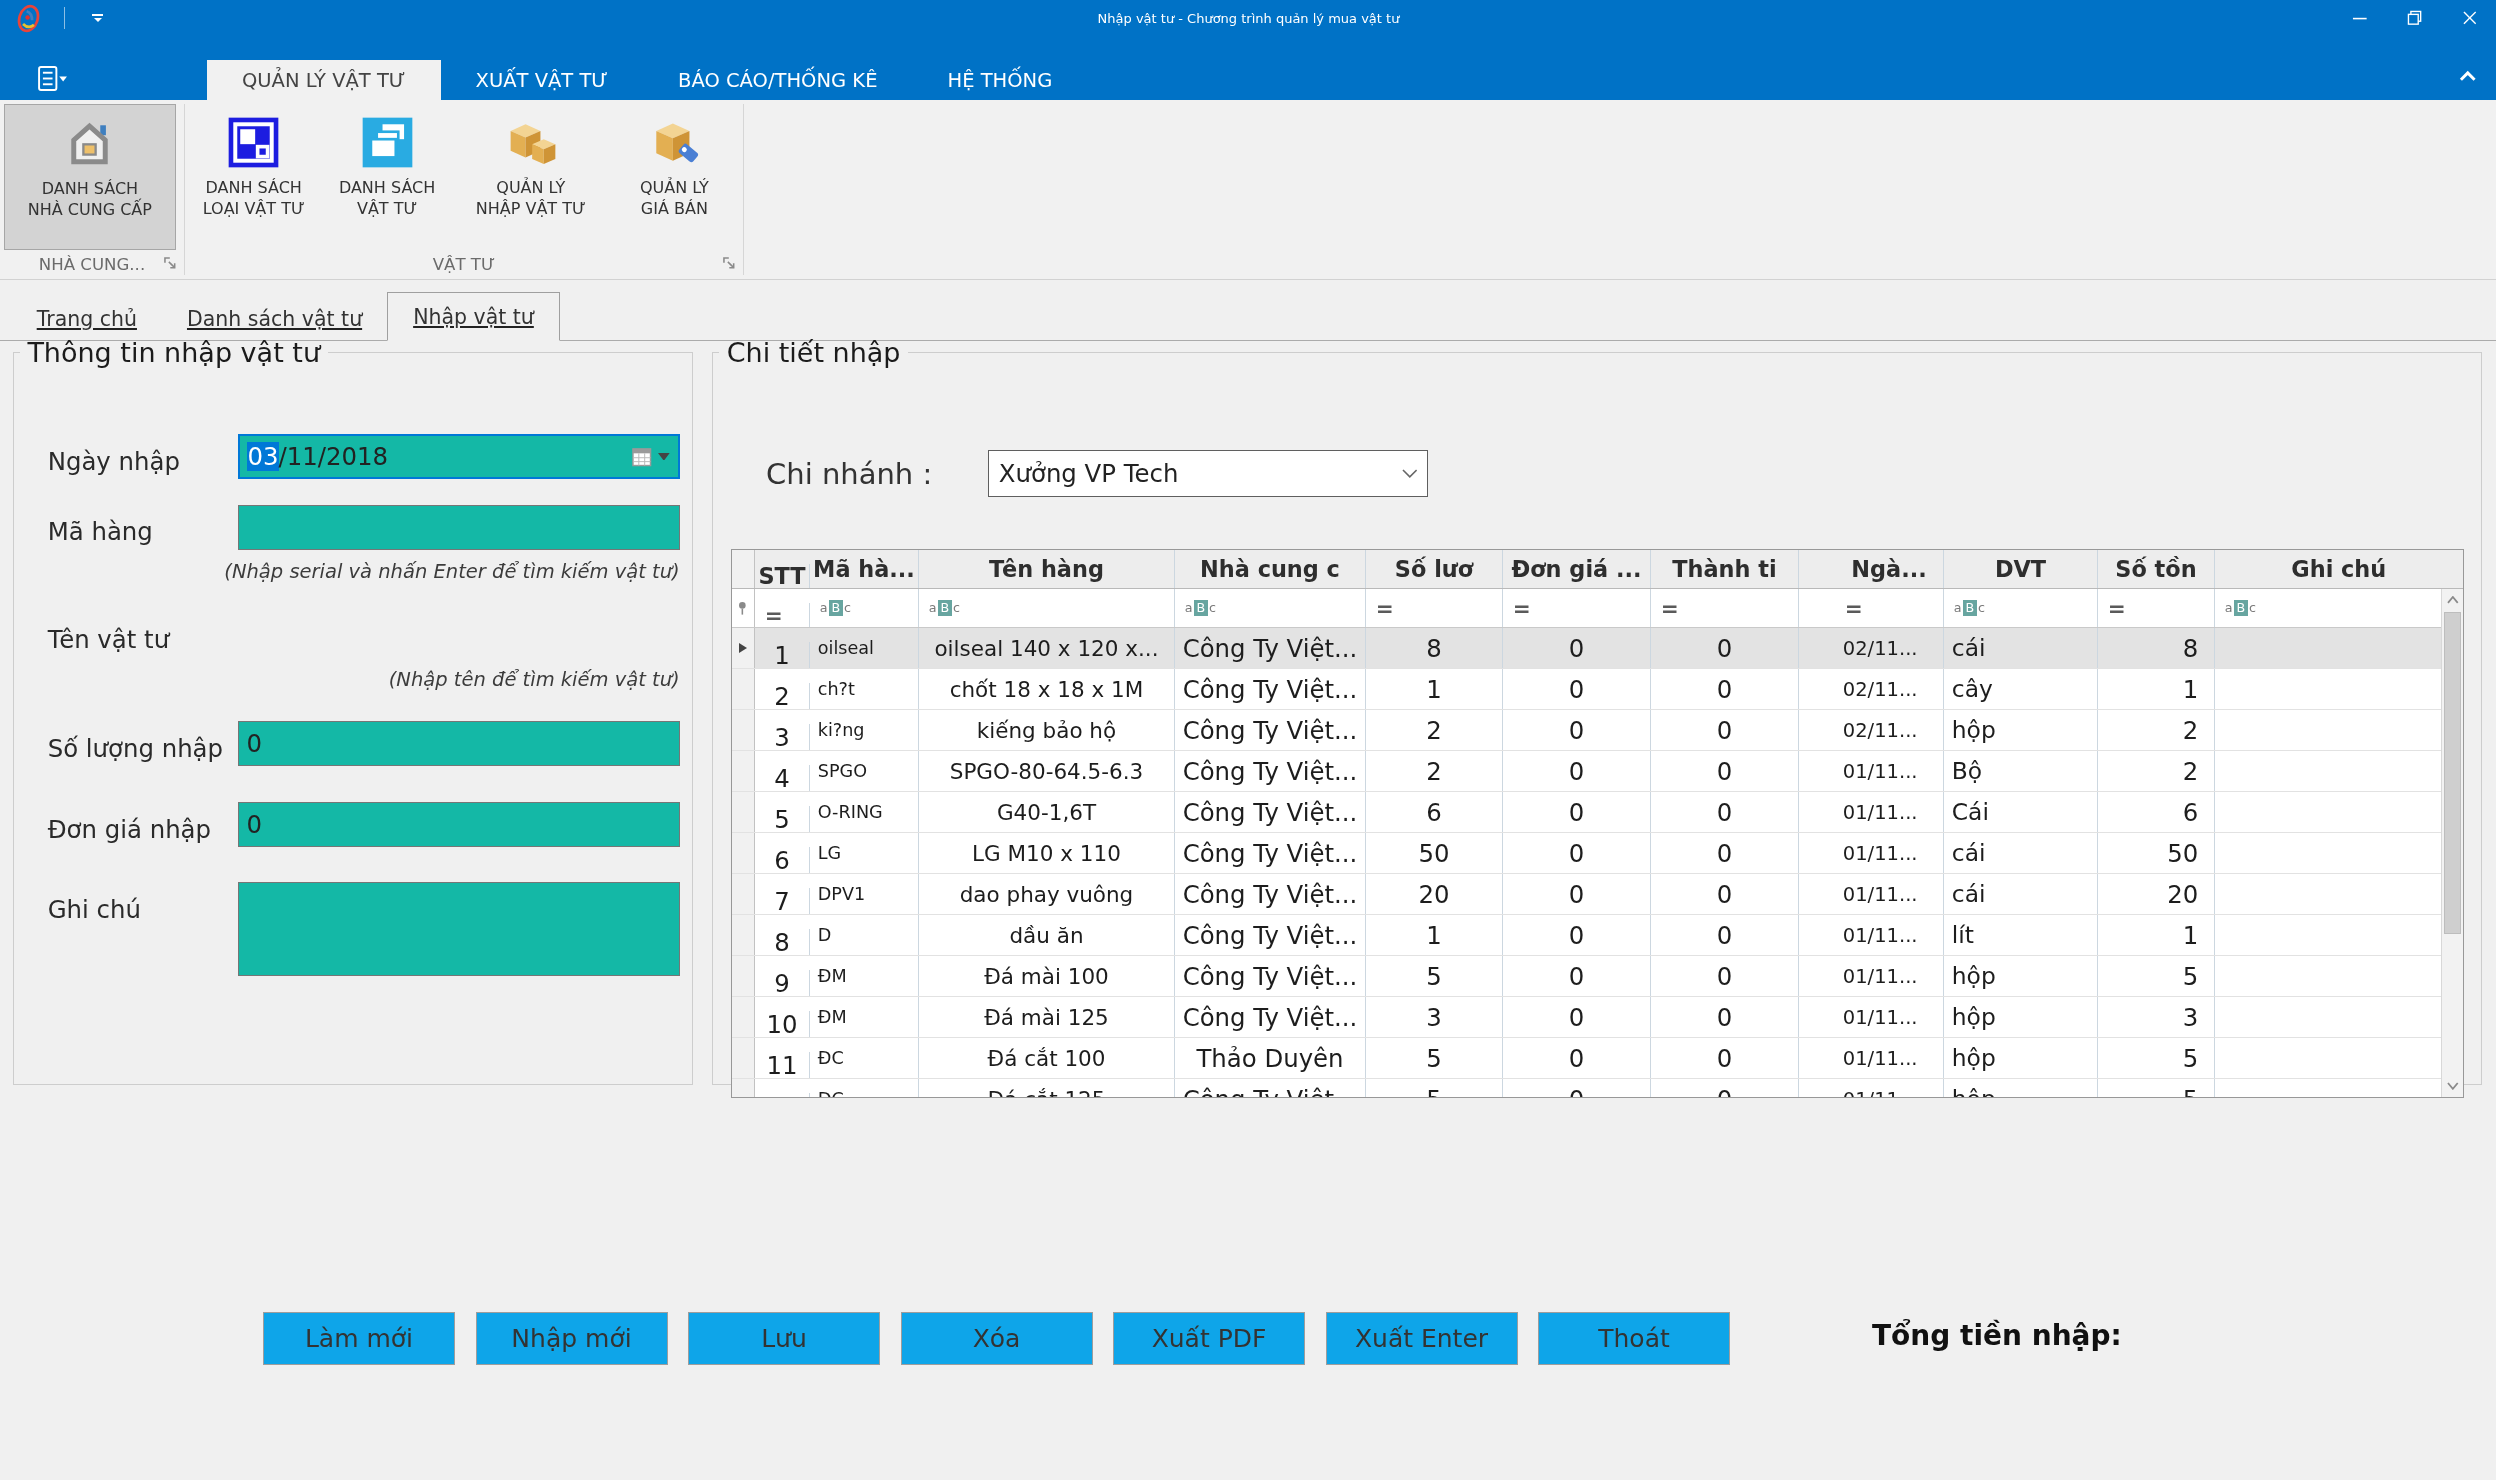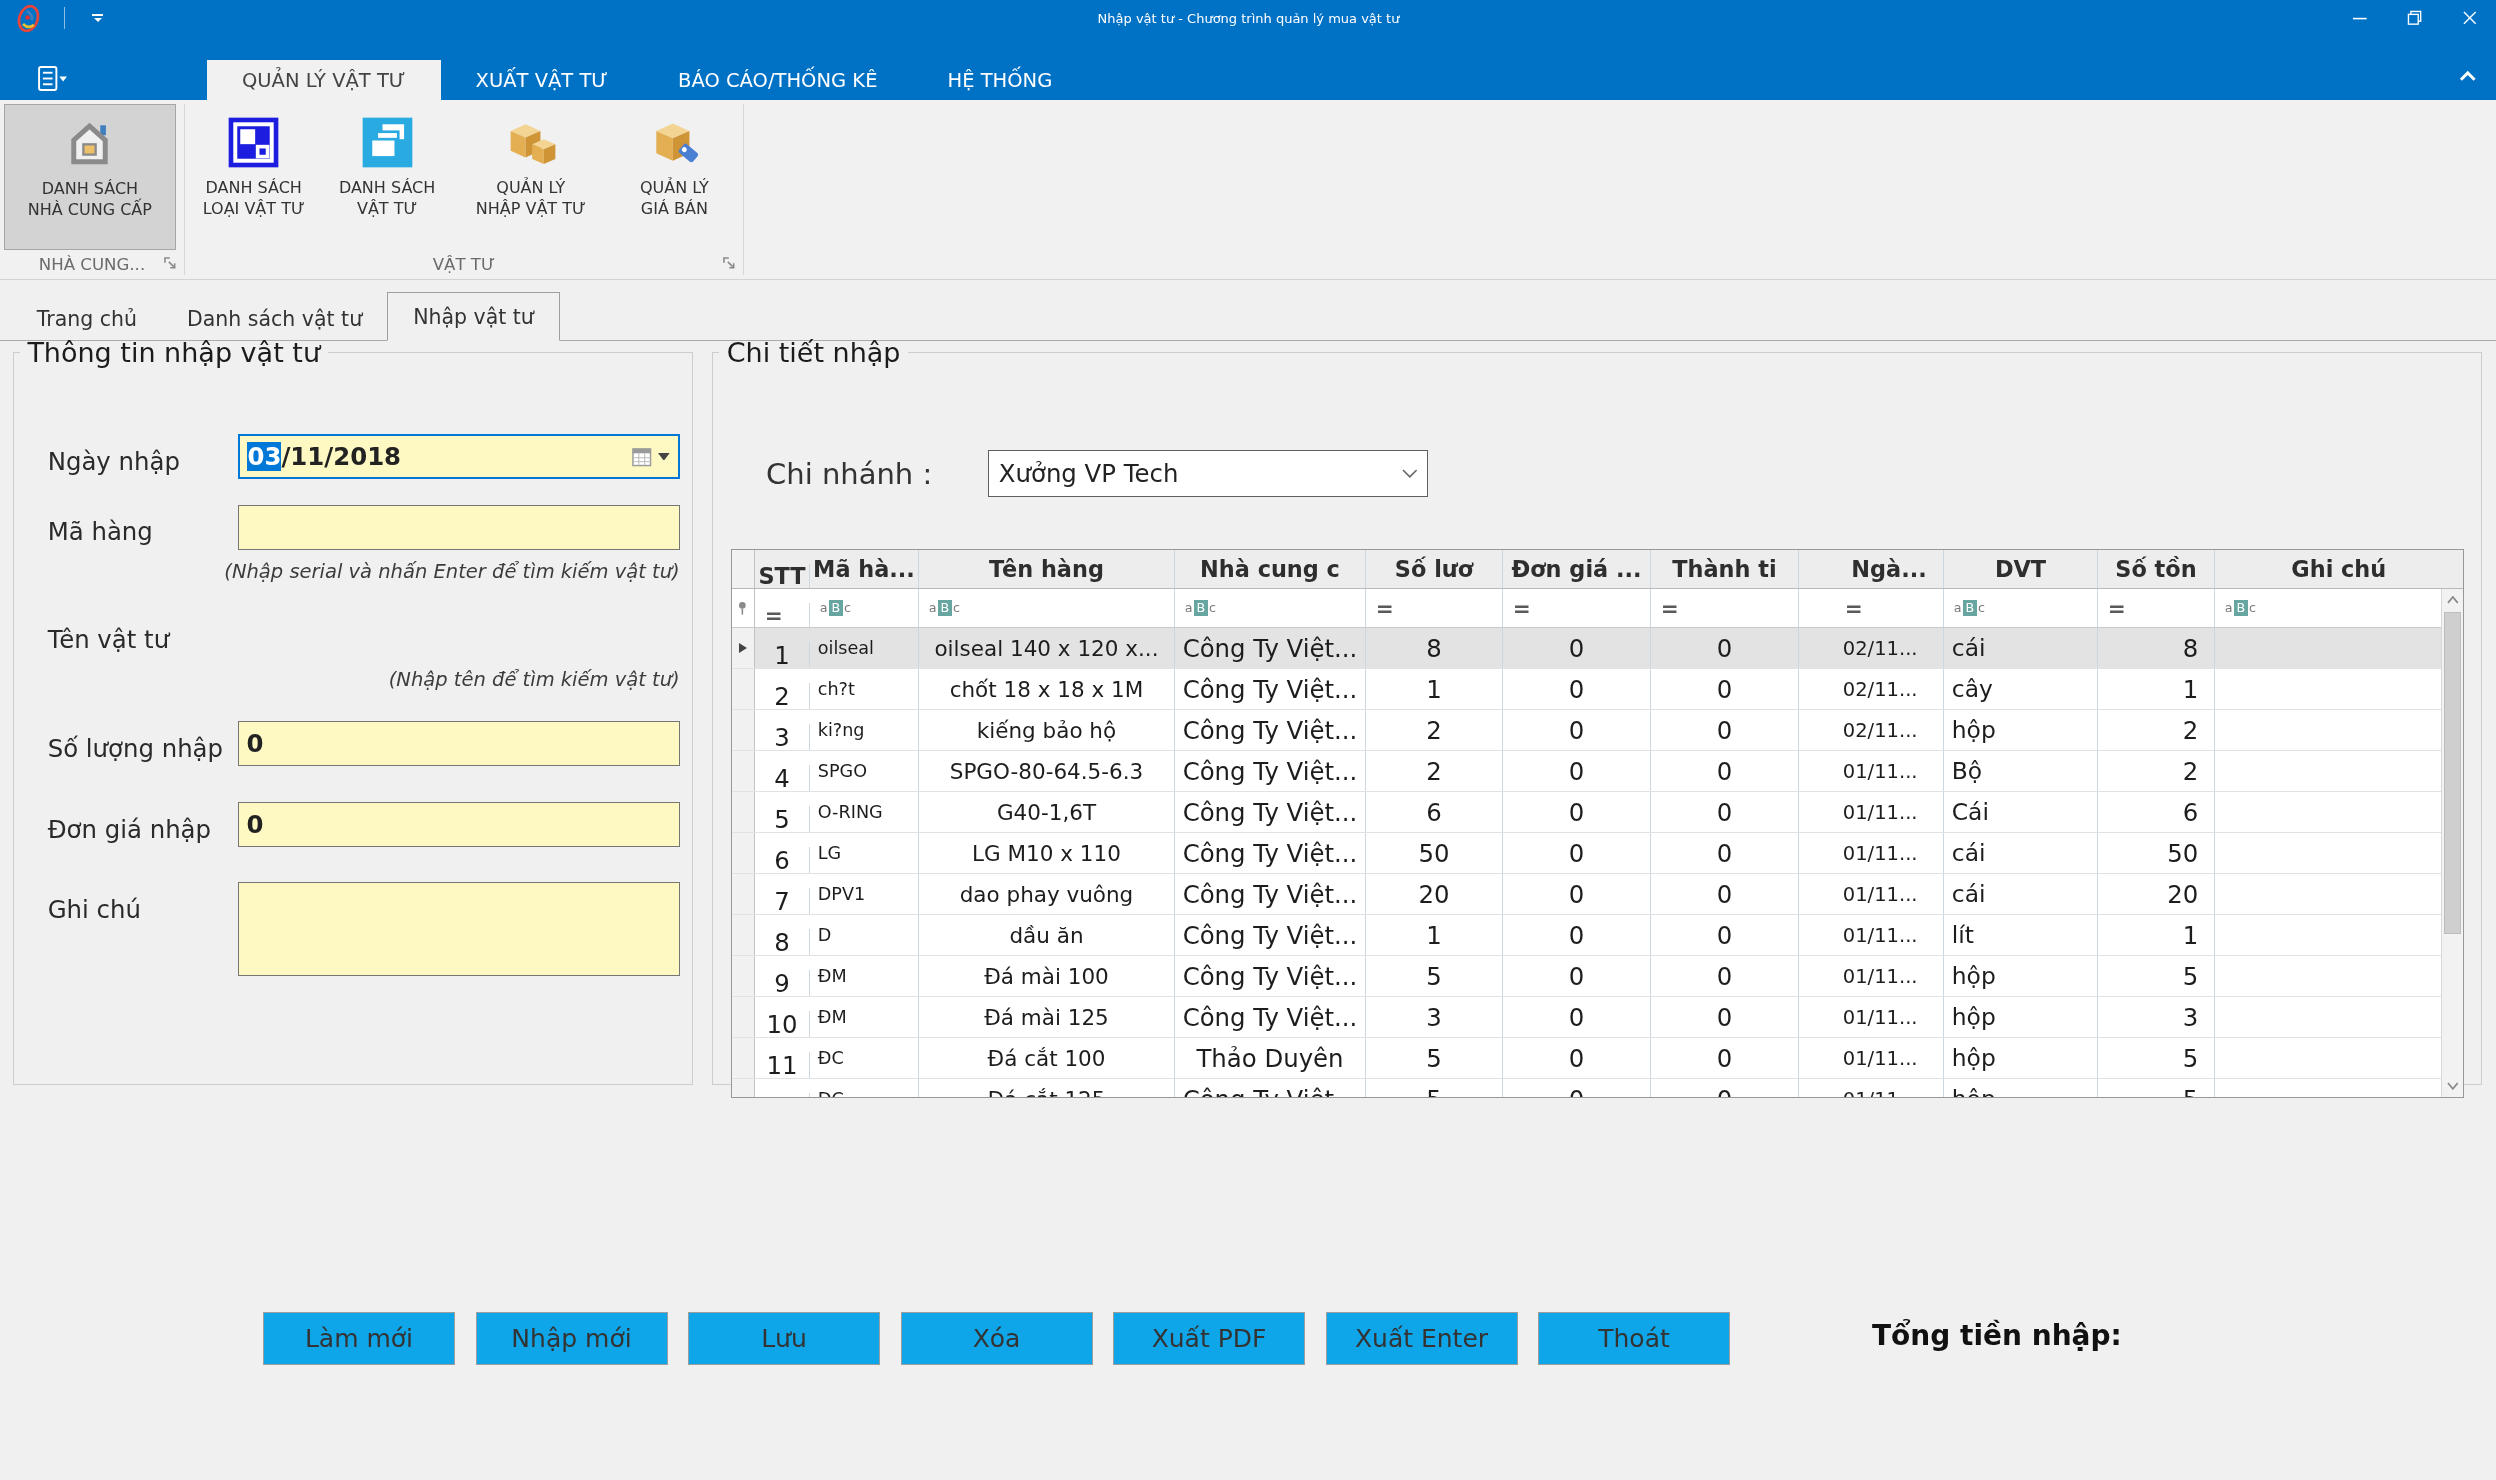--- a/index.html
+++ b/index.html
@@ -37,32 +37,32 @@
   .launcher { position:absolute; right:6.8px; top:5.9px; }
   .gsep { width:1px; background:#d6d6d6; margin:3.9px 0; }
   .bigbtn { width:172px; display:flex; flex-direction:column; align-items:center; padding-top:7.8px; }
   .bigbtn.slim { width:133px; }
   .bigbtn.w150 { width:154px; }
   .bigbtn.selected { background:#d3d3d3; border:1px solid #a6a6a6; }
   .bigbtn .icon { width:53px; height:53px; margin-top:3.9px; }
   .bigbtn .lbl { margin-top:9.8px; text-align:center; font-size:16px; line-height:20.5px; color:#333; white-space:nowrap; }
   
   .doctabs { position:absolute; left:0; top:281px; width:2497px; height:60px;
-    display:flex; align-items:flex-end; padding-left:11.7px; border-bottom:1px solid #ababab; background:#f0f0f0; }
+    display:flex; align-items:flex-end; padding-left:11.7px; border-bottom:1px solid #ababab; background:#f0f0f0;text-decoration:underline; }
   .dtab { padding:0 25px; height:43px; display:flex; align-items:center; font-size:20.5px; color:#333; white-space:nowrap; }
   .dtab.active { background:#f0f0f0; border:1px solid #9f9f9f; border-bottom:1px solid #f0f0f0; margin-bottom:-1px; height:49px; }
   
   fieldset { position:absolute; border:1px solid #cdcdcd; }
   legend { font-size:27px; color:#1b1b1b; padding:0 7.8px; margin-left:5.9px; white-space:nowrap; }
   #left-box  { left:12.7px;  top:337px; width:680px;  height:748px; }
   #right-box { left:712px; top:337px; width:1770px; height:748px; }
   
   .frm-label { position:absolute; left:34px; font-size:24.4px; color:#2a2a2a; white-space:nowrap; }
-  .tbox { position:absolute; left:224px; width:442px; height:45px; background:#fef9c3;
-    border:1px solid #767676; font-size:24.4px; display:flex; align-items:center; padding:0 7.8px;font-weight:bold; }
+  .tbox { position:absolute; left:224px; width:442px; height:45px; background:#14b8a6;
+    border:1px solid #767676; font-size:24.4px; display:flex; align-items:center; padding:0 7.8px; }
   .hint { position:absolute; left:117px; width:549px; text-align:right; font-style:italic;
     font-size:19.5px; color:#3c3c3c; white-space:nowrap; }
   .datebox { border:2px solid #0078D7; }
   .datebox .selpart { background:#0078D7; color:#fff; }
   .datebox .dateicons { margin-left:auto; display:flex; align-items:center; gap:5.9px; }
   .combo { justify-content:flex-start; }
   .combo .chev { margin-left:auto; }
   .multiline { align-items:flex-start; }
   
   .branch-label { position:absolute; left:53px; top:89px; font-size:29px; color:#333; white-space:nowrap; }

